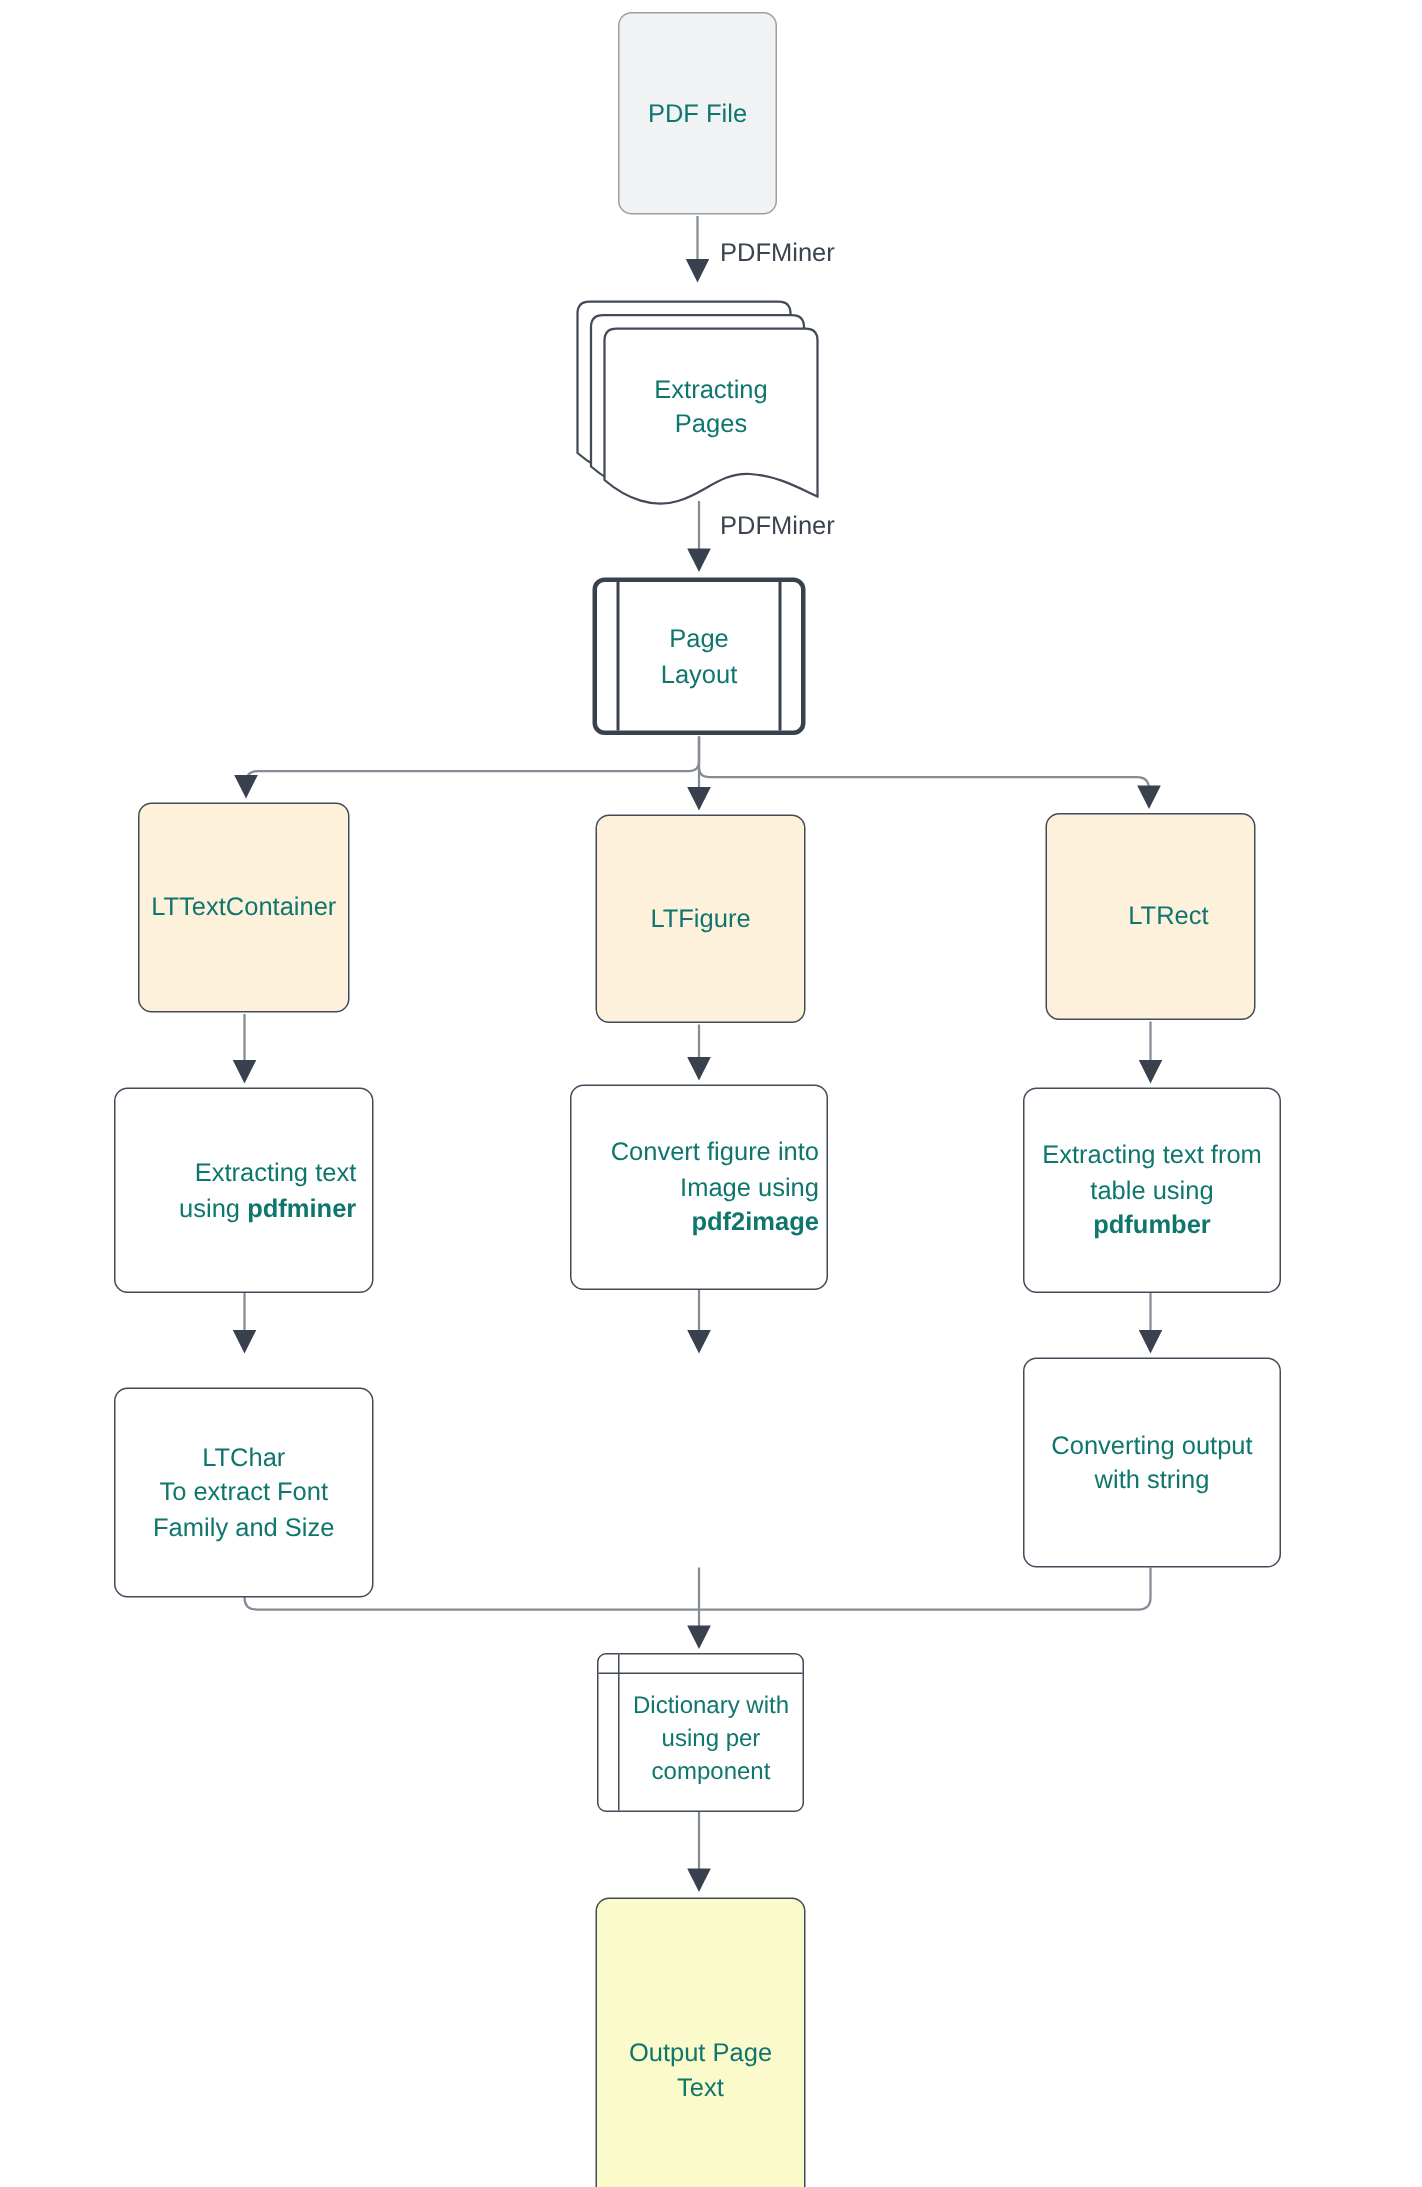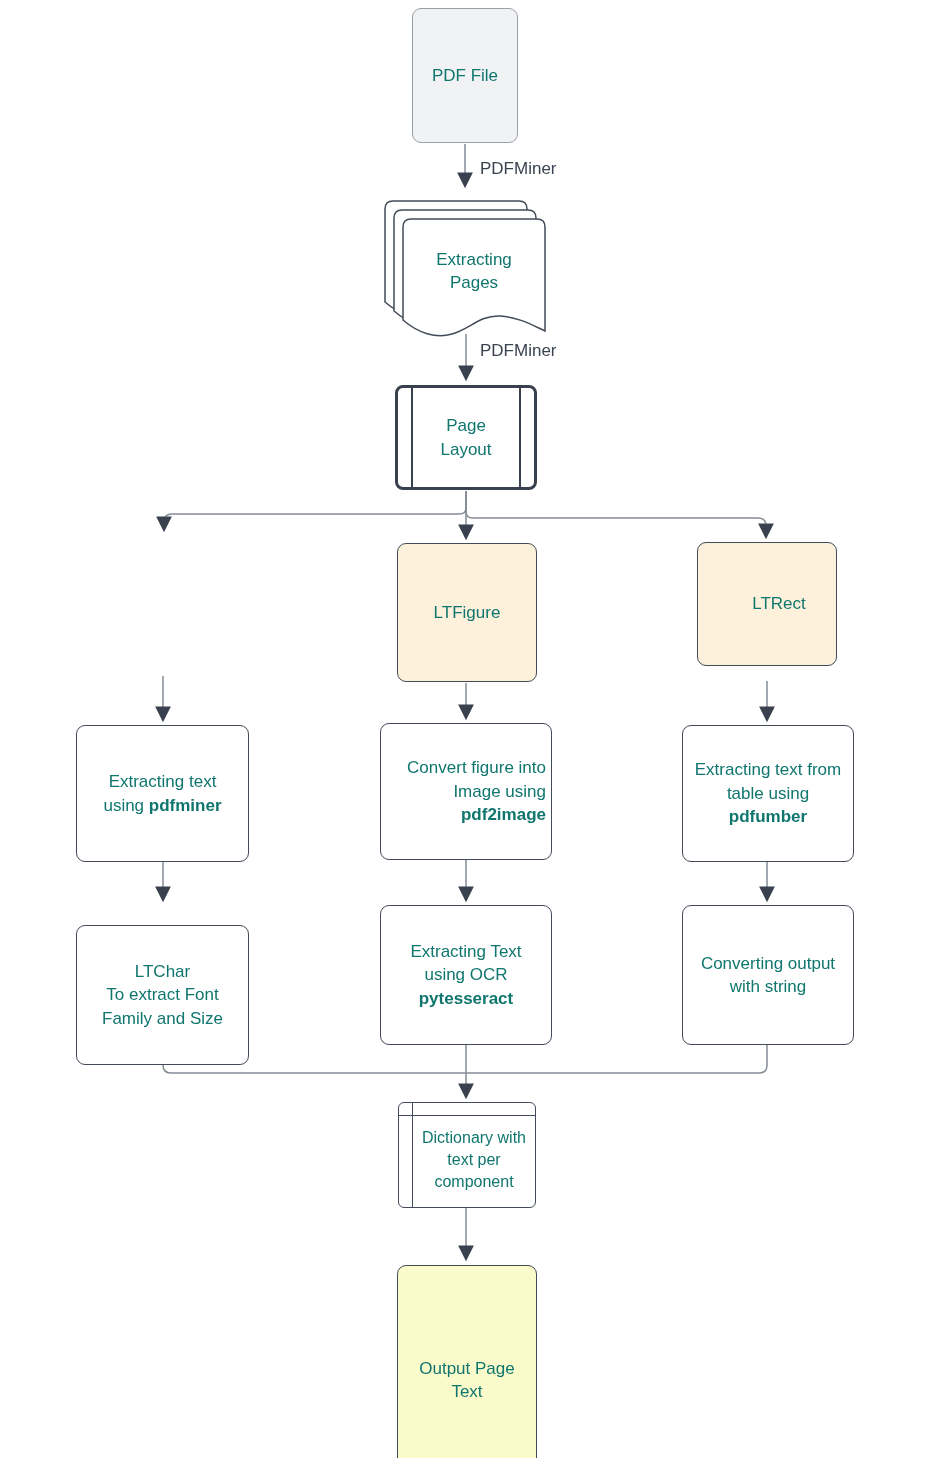--- a/index.html
+++ b/index.html
@@ -83,53 +83,53 @@
   <div class="node" style="left:414px;top:240px;width:120px;height:62px;">
     <span class="txt" style="width:110px;">Extracting Pages</span>
   </div>
 
   <div class="node predef" style="left:395px;top:385px;width:142px;height:105px;">
     <div class="bar left"></div>
     <div class="bar right"></div>
     <span class="txt" style="width:90px;">Page Layout</span>
   </div>
 
+  <div class="node peach-box rounded" style="left:92px;top:535px;width:141px;height:140px;">
+    <span class="txt">LTTextContainer</span>
+  </div>
   <div class="node peach-box rounded" style="left:397px;top:543px;width:140px;height:139px;">
     <span class="txt">LTFigure</span>
   </div>
-  <div class="node peach-box rounded" style="left:697px;top:542px;width:140px;height:124px;padding-left:24px;">
+  <div class="node peach-box rounded" style="left:697px;top:542px;width:140px;height:138px;padding-left:24px;">
     <span class="txt">LTRect</span>
   </div>
 
   <div class="node white-box rounded" style="left:76px;top:725px;width:173px;height:137px;">
-    <span class="txt" style="width:150px;"><span>Extracting text using </span><span class="bold">pdfminer</span></span>
+    <span class="txt" style="width:150px;text-align:right;"><span>Extracting text using </span><span class="bold">pdfminer</span></span>
   </div>
   <div class="node white-box rounded" style="left:380px;top:723px;width:172px;height:137px;">
     <span class="txt" style="width:160px;text-align:right;"><span>Convert figure into Image using </span><span class="bold">pdf2image</span></span>
   </div>
   <div class="node white-box rounded" style="left:682px;top:725px;width:172px;height:137px;">
     <span class="txt" style="width:150px;"><span>Extracting text from table using </span><span class="bold">pdfumber</span></span>
   </div>
 
   <div class="node white-box rounded" style="left:76px;top:905px;width:173px;height:140px;margin-top:20px;">
     <span class="txt" style="width:150px;">
       <span class="blk">LTChar</span>
       <span class="blk">To extract Font Family and Size</span>
     </span>
   </div>
-  <div class="node white-box rounded" style="left:380px;top:905px;width:172px;height:140px;">
-    <span class="txt" style="width:150px;"><span>Extracting Text using OCR </span><span class="bold">pytesseract</span></span>
-  </div>
   <div class="node white-box rounded" style="left:682px;top:905px;width:172px;height:140px;">
     <span class="txt" style="width:150px;">Converting output with string</span>
   </div>
 
   <div class="node istore" style="left:398px;top:1102px;width:138px;height:106px;font-size:16px;">
     <div class="hline"></div>
     <div class="vline"></div>
-    <span class="txt" style="width:105px;margin-left:14px;margin-top:10px;">Dictionary with text per component</span>
+    <span class="txt" style="width:105px;margin-left:14px;margin-top:10px;">Dictionary with using per component</span>
   </div>
 
   <div class="node yellow-box rounded" style="left:397px;top:1265px;width:140px;height:230px;">
     <span class="txt" style="width:120px;">Output Page Text</span>
   </div>
 
 </div>
 
 </body></html>

